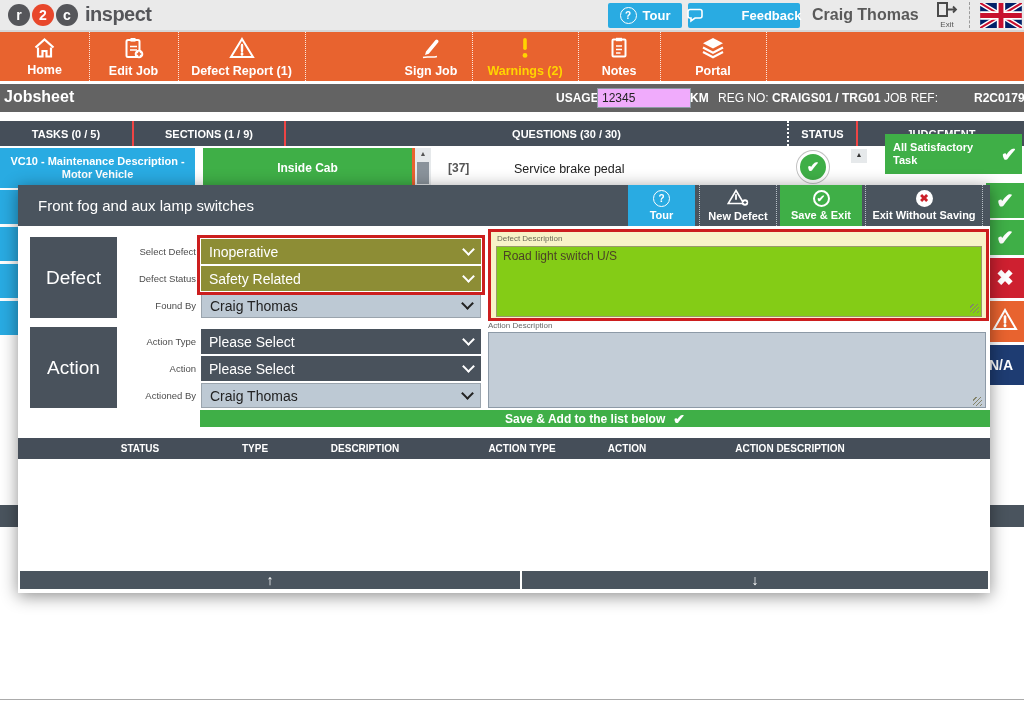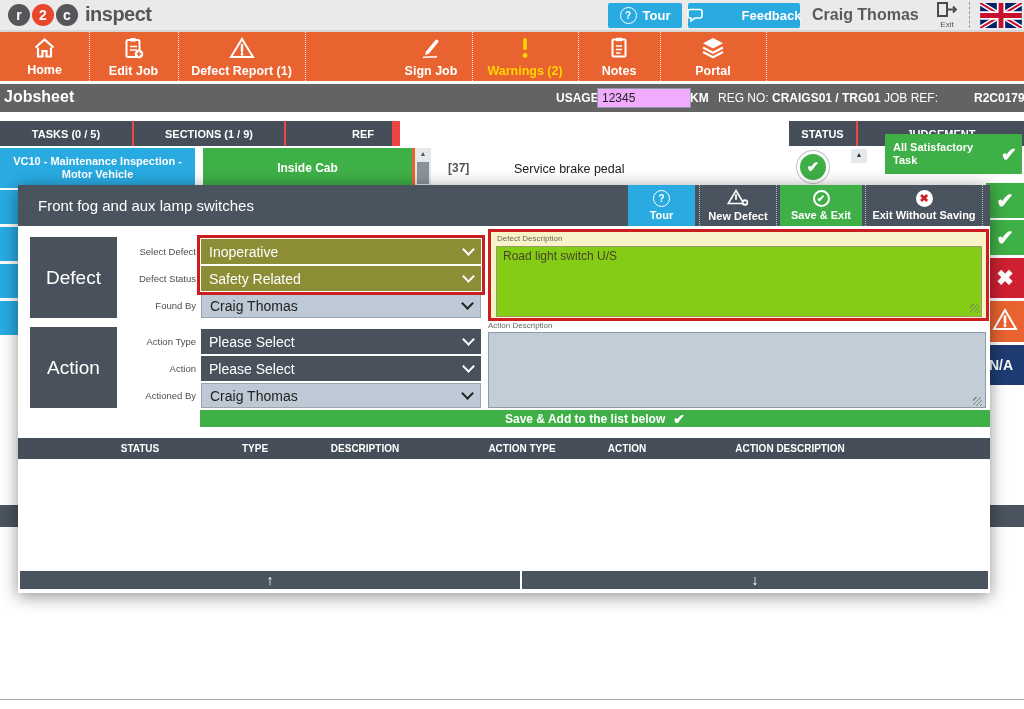--- a/index.html
+++ b/index.html
@@ -207,26 +207,27 @@
     <span class="jb" style="left:718px;">REG NO:</span>
     <span class="jb b" style="left:772px;">CRAIGS01 / TRG01</span>
     <span class="jb" style="left:884px;">JOB REF:</span>
     <span class="jb b" style="left:974px;text-align:center;">R2C017949445</span>
   </div>
 
   <div class="gridhead">
     <div class="ghcell" style="left:0;width:132px;">TASKS (0 / 5)</div>
     <div class="ghcell" style="left:134px;width:150px;">SECTIONS (1 / 9)</div>
     <div class="ghcell" style="left:286px;width:58px;padding-left:48px;">REF</div>
+    <div class="ghcell dot" style="left:346px;width:441px;">QUESTIONS (30 / 30)</div>
     <div class="ghcell" style="left:789px;width:67px;">STATUS</div>
     <div class="ghcell" style="left:858px;width:166px;border-right:none;">JUDGEMENT</div>
   </div>
 
   <div class="tile cyan" style="left:0;top:148px;width:195px;height:40px;overflow:hidden;">
-    <span class="tasktext">VC10 - Maintenance Inspection - Motor Vehicle</span>
+    <span class="tasktext">VC10 - Maintenance Description - Motor Vehicle</span>
   </div>
   <div class="tile cyan" style="left:0;top:190px;width:195px;height:34px;"></div>
   <div class="tile cyan" style="left:0;top:227px;width:195px;height:34px;"></div>
   <div class="tile cyan" style="left:0;top:264px;width:195px;height:34px;"></div>
   <div class="tile cyan" style="left:0;top:301px;width:195px;height:34px;"></div>
 
   <div class="tile green" style="left:203px;top:148px;width:209px;height:40px;border-right:4px solid #e8632f;font-size:12px;">
     <span>Inside Cab</span>
   </div>
 

